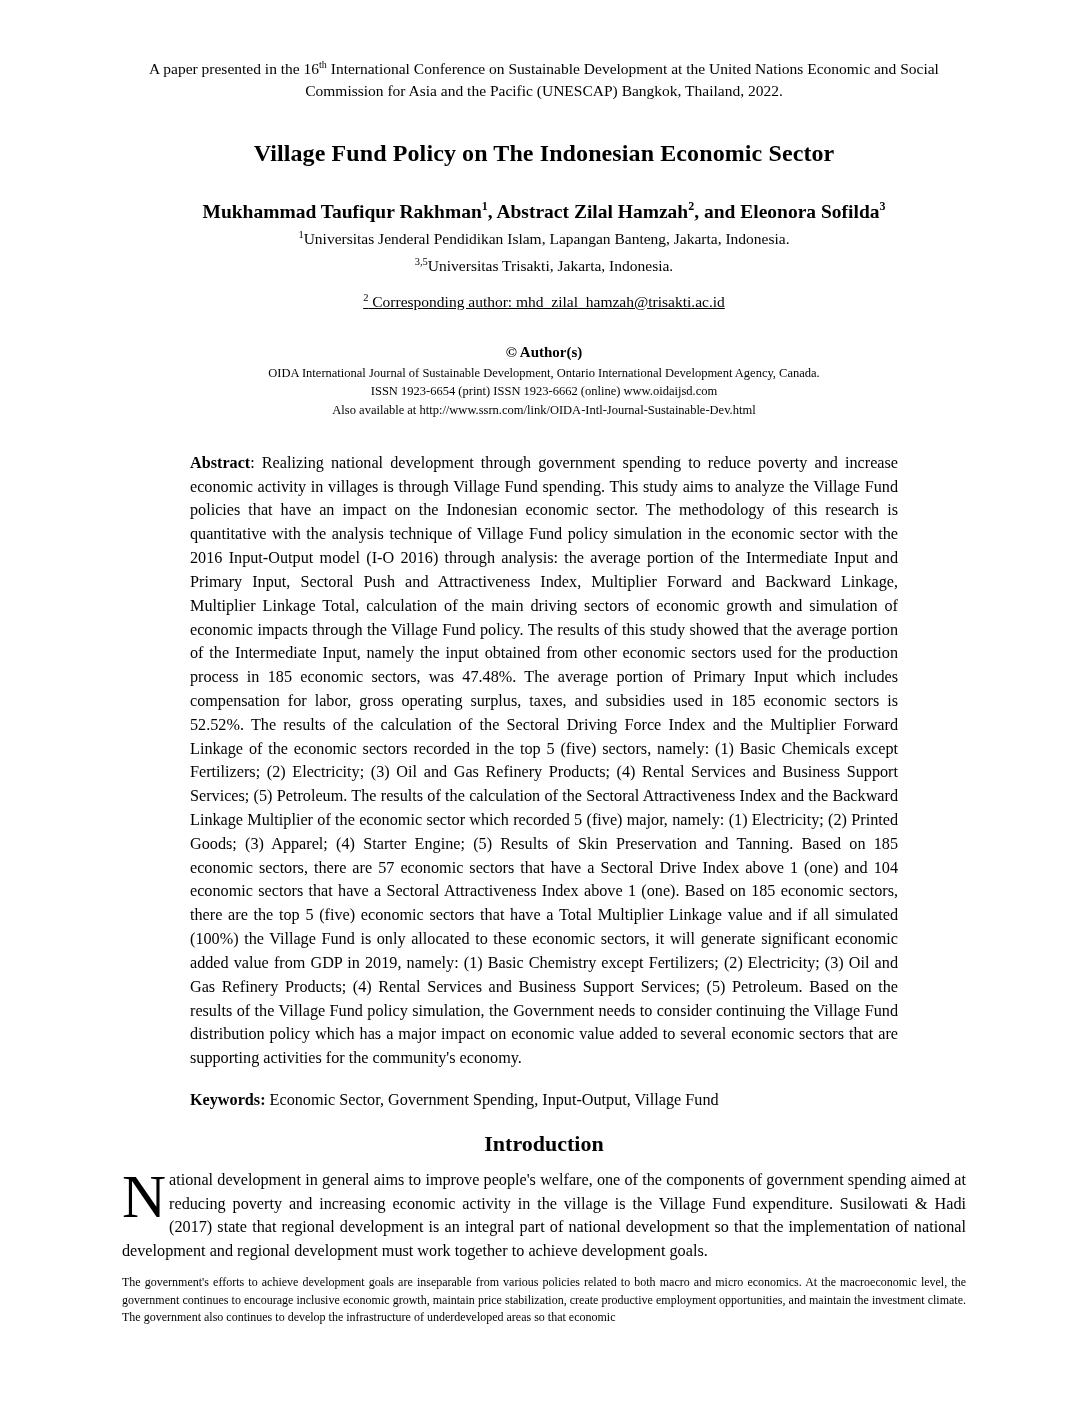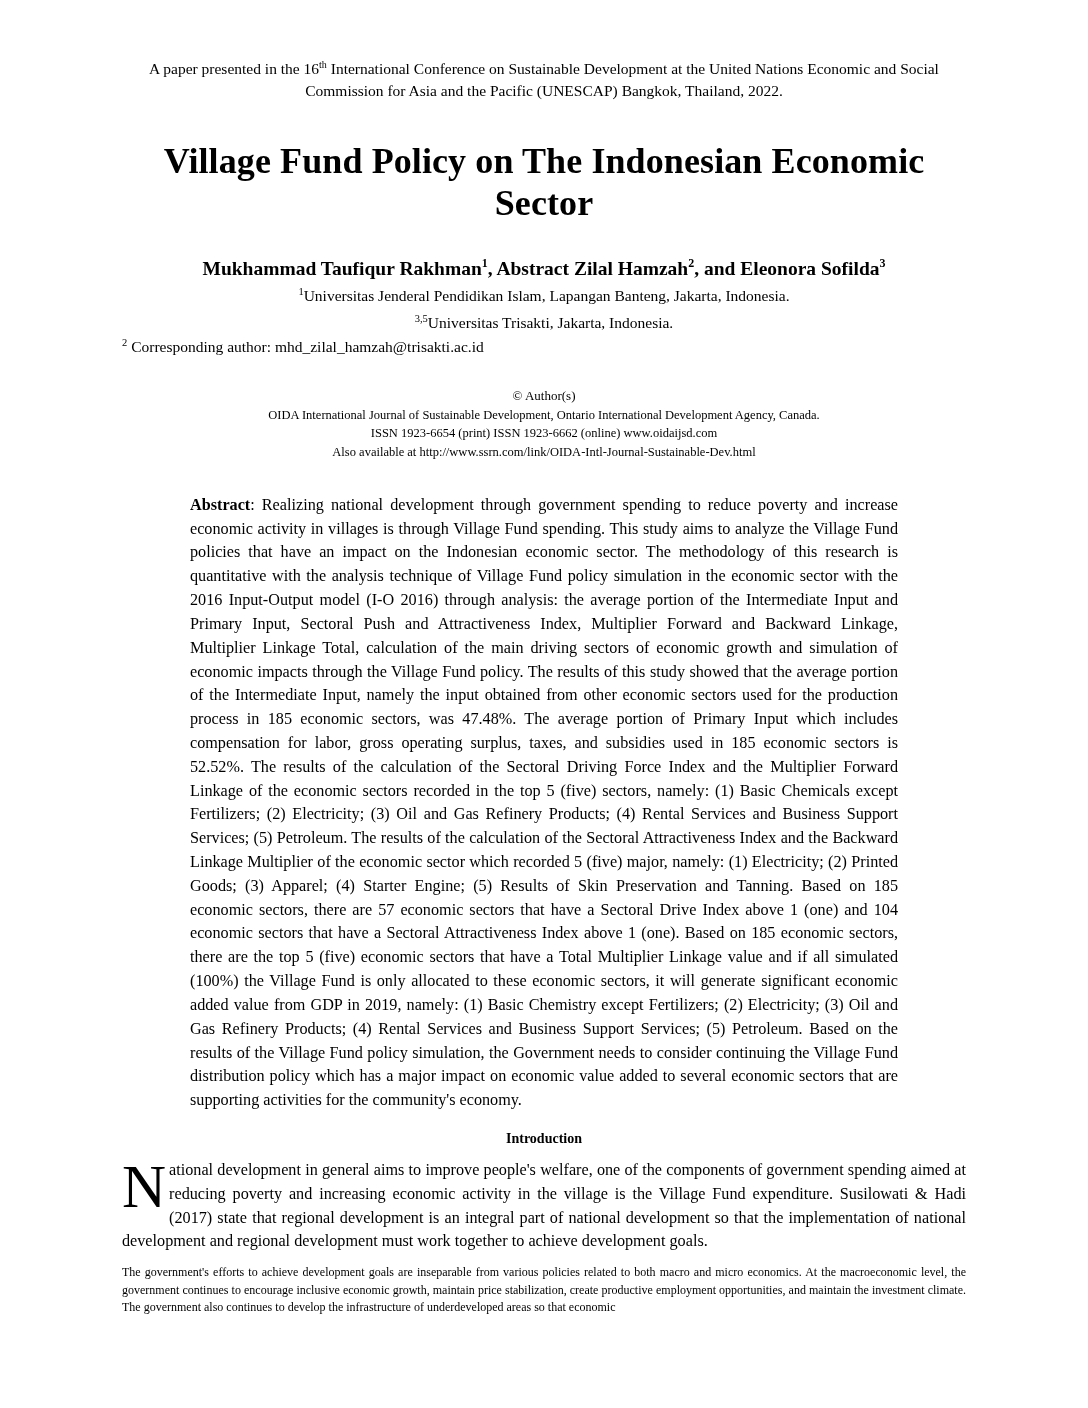--- a/index.html
+++ b/index.html
@@ -26,21 +26,21 @@
     font-size: 15.5px;
     line-height: 1.42;
     margin: 0 10px 0 10px;
   }
   .conf-note sup {
     font-size: 10px;
     vertical-align: super;
   }
   .title {
     text-align: center;
-    font-size: 36px;
+    font-size: 24px;
     font-weight: bold;
     margin-top: 38px;
     letter-spacing: 0.1px;
   }
   .authors {
     text-align: center;
     font-size: 19.5px;
     font-weight: bold;
     margin-top: 32px;
   }
@@ -52,37 +52,38 @@
     text-align: center;
     font-size: 15.5px;
     line-height: 1.45;
     margin-top: 4px;
   }
   .affil sup {
     font-size: 10.5px;
     vertical-align: super;
   }
   .affil-corr {
-    text-align: left;
+    text-align: center;
     font-size: 15.5px;
-    margin-top: 2px;
+    margin-top: 14px;
+    text-decoration: underline;
   }
   .affil-corr sup {
     font-size: 10.5px;
     vertical-align: super;
   }
   .journal-block {
     text-align: center;
     margin-top: 30px;
     font-size: 12.5px;
     line-height: 1.5;
   }
   .journal-block .line1 {
-    font-weight: normal;
-    font-size: 13px;
+    font-weight: bold;
+    font-size: 15px;
   }
   .abstract {
     margin-top: 32px;
     padding: 0 68px 0 68px;
     text-align: justify;
     font-size: 16.2px;
     line-height: 1.47;
   }
   .abstract b {
     font-weight: bold;
@@ -93,21 +94,21 @@
     text-align: left;
     font-size: 16.2px;
     line-height: 1.47;
   }
   .keywords b {
     font-weight: bold;
   }
   .section-heading {
     text-align: center;
     font-weight: bold;
-    font-size: 14px;
+    font-size: 22px;
     margin-top: 18px;
   }
   .body-para {
     margin-top: 10px;
     text-align: justify;
     font-size: 12px;
     line-height: 1.47;
   }
   .dropcap-para {
     margin-top: 12px;
@@ -152,20 +153,23 @@
     <div class="line1">© Author(s)</div>
     <div>OIDA International Journal of Sustainable Development, Ontario International Development Agency, Canada.</div>
     <div>ISSN 1923-6654 (print) ISSN 1923-6662 (online) www.oidaijsd.com</div>
     <div>Also available at http://www.ssrn.com/link/OIDA-Intl-Journal-Sustainable-Dev.html</div>
   </div>
 
   <div class="abstract">
     <b>Abstract</b><span>: Realizing national development through government spending to reduce poverty and increase economic activity in villages is through Village Fund spending. This study aims to analyze the Village Fund policies that have an impact on the Indonesian economic sector. The methodology of this research is quantitative with the analysis technique of Village Fund policy simulation in the economic sector with the 2016 Input-Output model (I-O 2016) through analysis: the average portion of the Intermediate Input and Primary Input, Sectoral Push and Attractiveness Index, Multiplier Forward and Backward Linkage, Multiplier Linkage Total, calculation of the main driving sectors of economic growth and simulation of economic impacts through the Village Fund policy. The results of this study showed that the average portion of the Intermediate Input, namely the input obtained from other economic sectors used for the production process in 185 economic sectors, was 47.48%. The average portion of Primary Input which includes compensation for labor, gross operating surplus, taxes, and subsidies used in 185 economic sectors is 52.52%. The results of the calculation of the Sectoral Driving Force Index and the Multiplier Forward Linkage of the economic sectors recorded in the top 5 (five) sectors, namely: (1) Basic Chemicals except Fertilizers; (2) Electricity; (3) Oil and Gas Refinery Products; (4) Rental Services and Business Support Services; (5) Petroleum. The results of the calculation of the Sectoral Attractiveness Index and the Backward Linkage Multiplier of the economic sector which recorded 5 (five) major, namely: (1) Electricity; (2) Printed Goods; (3) Apparel; (4) Starter Engine; (5) Results of Skin Preservation and Tanning. Based on 185 economic sectors, there are 57 economic sectors that have a Sectoral Drive Index above 1 (one) and 104 economic sectors that have a Sectoral Attractiveness Index above 1 (one). Based on 185 economic sectors, there are the top 5 (five) economic sectors that have a Total Multiplier Linkage value and if all simulated (100%) the Village Fund is only allocated to these economic sectors, it will generate significant economic added value from GDP in 2019, namely: (1) Basic Chemistry except Fertilizers; (2) Electricity; (3) Oil and Gas Refinery Products; (4) Rental Services and Business Support Services; (5) Petroleum. Based on the results of the Village Fund policy simulation, the Government needs to consider continuing the Village Fund distribution policy which has a major impact on economic value added to several economic sectors that are supporting activities for the community's economy.</span>
   </div>
 
+  <div class="keywords">
+    <b>Keywords:</b><span> Economic Sector, Government Spending, Input-Output, Village Fund</span>
+  </div>
 
   <div class="section-heading">Introduction</div>
 
   <div class="dropcap-para">
     <span class="dropcap">N</span><span>ational development in general aims to improve people's welfare, one of the components of government spending aimed at reducing poverty and increasing economic activity in the village is the Village Fund expenditure. Susilowati &amp; Hadi (2017) state that regional development is an integral part of national development so that the implementation of national development and regional development must work together to achieve development goals.</span>
   </div>
 
   <div class="body-para">The government's efforts to achieve development goals are inseparable from various policies related to both macro and micro economics. At the macroeconomic level, the government continues to encourage inclusive economic growth, maintain price stabilization, create productive employment opportunities, and maintain the investment climate. The government also continues to develop the infrastructure of underdeveloped areas so that economic</div>
 
 </div>

